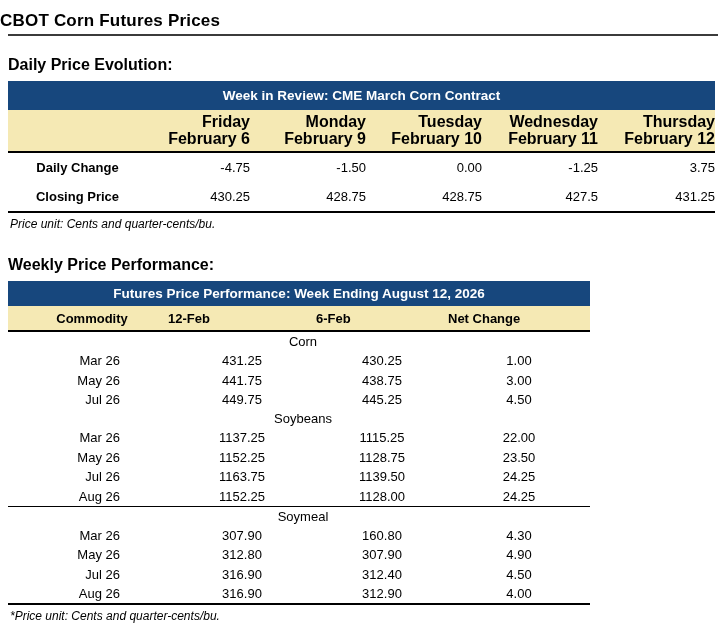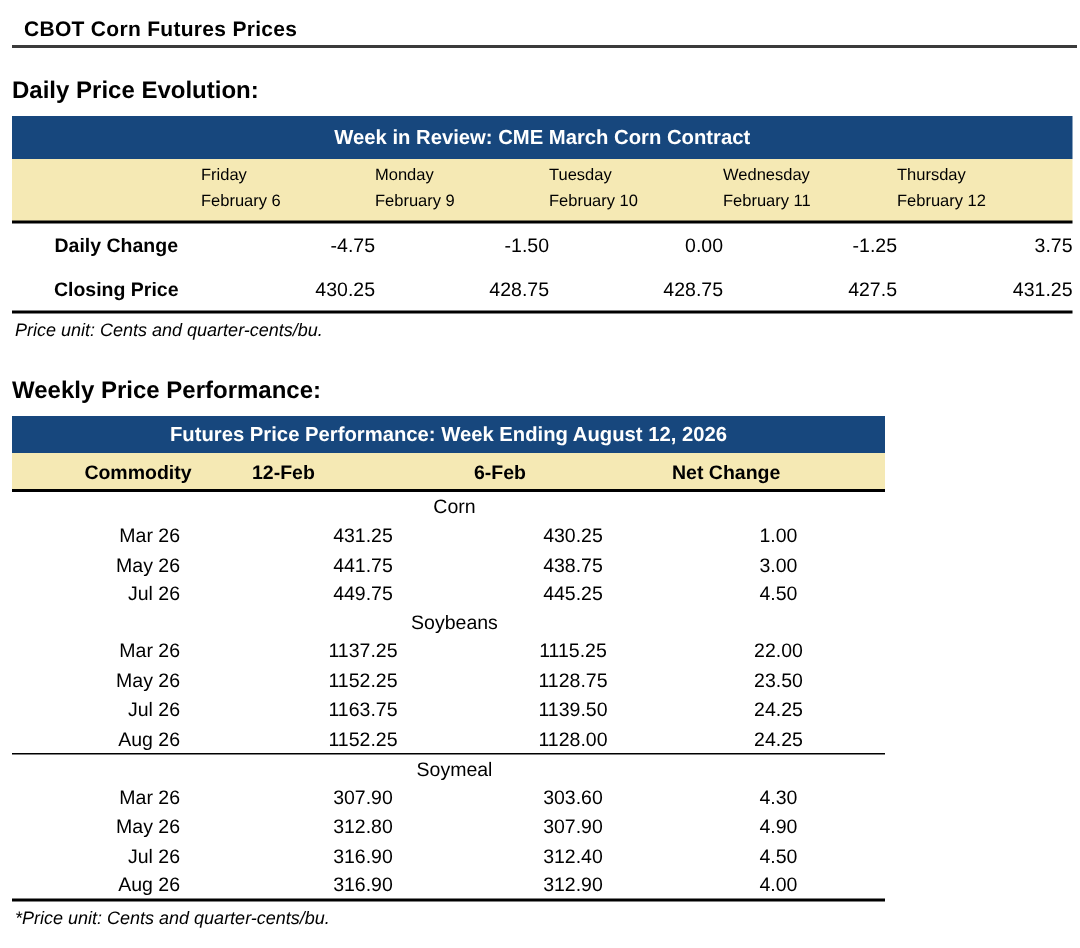--- a/index.html
+++ b/index.html
@@ -11,22 +11,22 @@
   }
   .page {
     position: relative;
     width: 720px;
     height: 632px;
     background: #ffffff;
     overflow: hidden;
   }
   .doc-title {
     margin: 0;
-    padding: 11px 0 0 16px;
-    font-size: 14px;
+    padding: 11px 0 0 0;
+    font-size: 17px;
     font-weight: bold;
     letter-spacing: 0.2px;
   }
   .title-rule {
     border: none;
     border-top: 2px solid #3b3b3b;
     margin: 3px 2px 0 8px;
     width: 710px;
   }
   .section-label {
@@ -53,23 +53,23 @@
     background: var(--header-bg, #17477d);
     color: #ffffff;
     font-weight: bold;
     font-size: 13.5px;
     text-align: center;
     height: 29px;
     vertical-align: middle;
   }
   .t1 .day-head td {
     background: var(--subheader-bg, #f5e9b4);
-    font-weight: normal;
-    font-size: 11px;
-    text-align: left;
+    font-weight: bold;
+    font-size: 16px;
+    text-align: right;
     padding: 3px 0 4px 0;
     line-height: 17px;
     border-bottom: 2px solid #000;
     vertical-align: middle;
   }
   .t1 .data-row td {
     font-size: 13px;
     text-align: right;
     height: 29px;
     vertical-align: middle;
@@ -267,21 +267,21 @@
       <td>1128.00</td>
       <td>24.25</td>
     </tr>
 
     <tr class="sec-head">
       <td colspan="4">Soymeal</td>
     </tr>
     <tr class="data-row">
       <td class="contract">Mar 26</td>
       <td>307.90</td>
-      <td>303.60</td>
+      <td>160.80</td>
       <td>4.30</td>
     </tr>
     <tr class="data-row">
       <td class="contract">May 26</td>
       <td>312.80</td>
       <td>307.90</td>
       <td>4.90</td>
     </tr>
     <tr class="data-row">
       <td class="contract">Jul 26</td>

